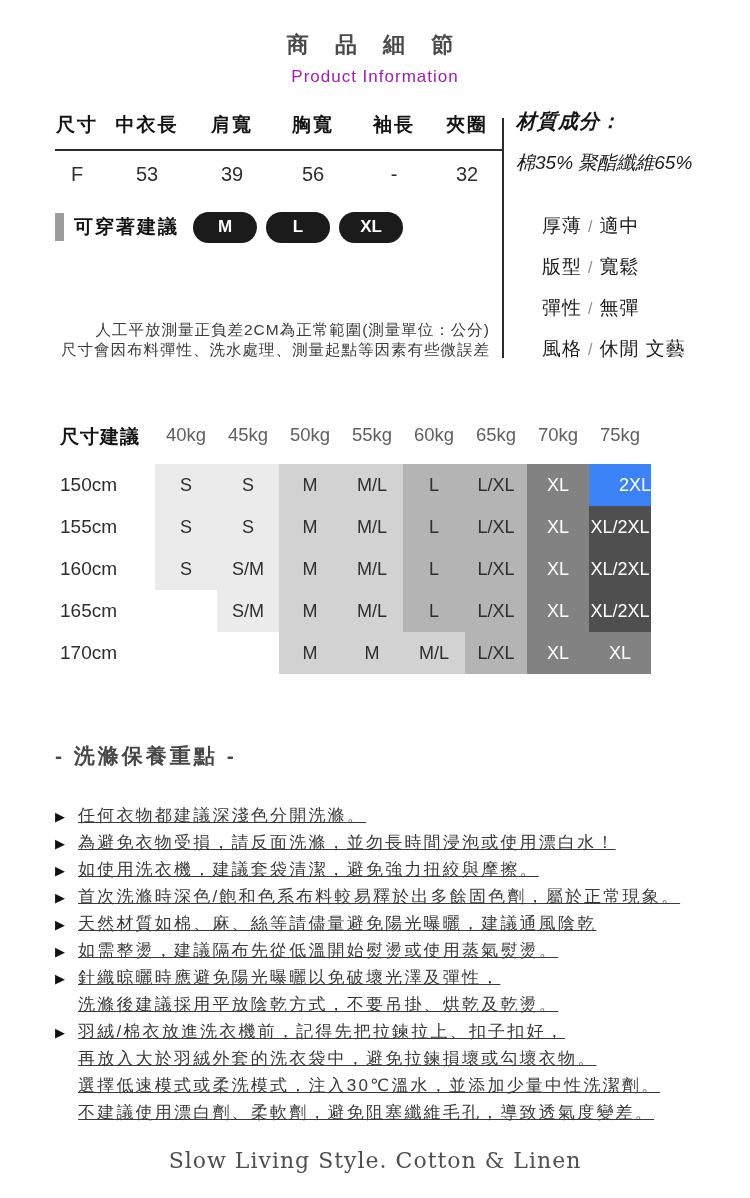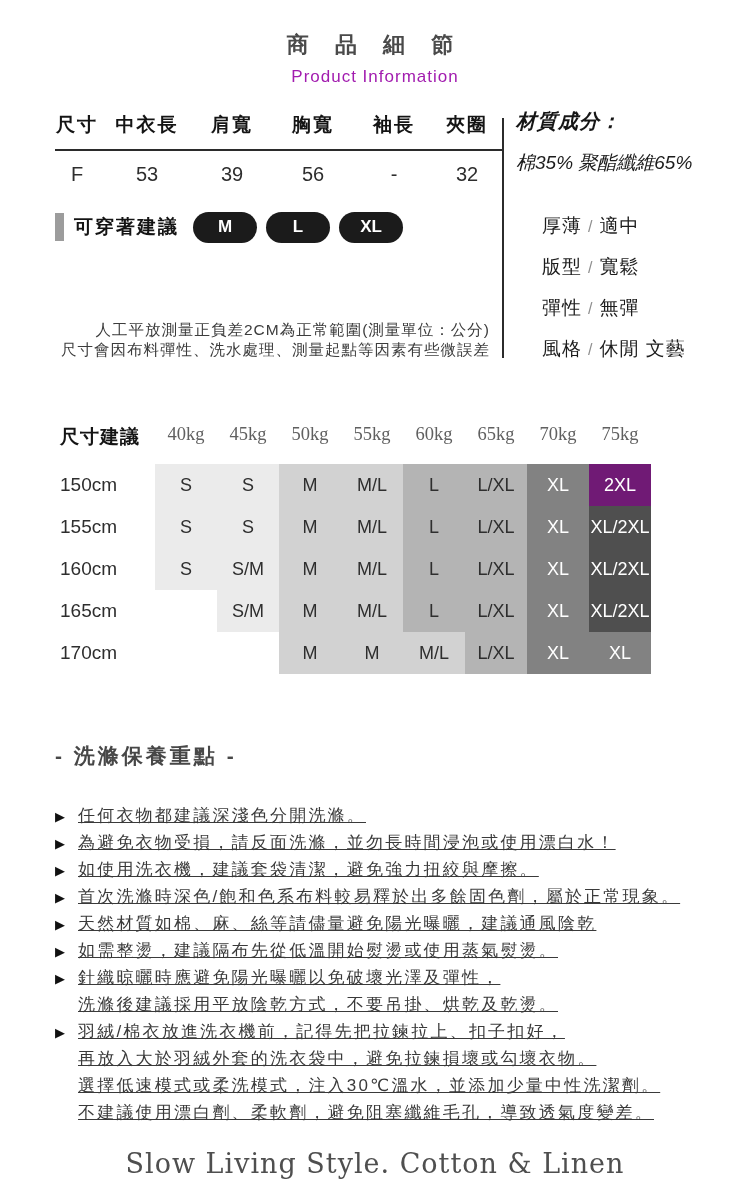--- a/index.html
+++ b/index.html
@@ -43,40 +43,40 @@
   .pills { display:flex; margin-left:14px; gap:9px; }
   .pill { width:64px; height:31px; background:#1b1b1b; border-radius:16px; color:#fff;
           font-weight:700; font-size:17px; display:flex; align-items:center; justify-content:center; }
 
   
   .measure-notes { position:absolute; left:40px; top:320px; width:450px; text-align:right; }
   .measure-note-line { font-size:15.5px; line-height:19.5px; letter-spacing:1px; color:#3c3c3c; white-space:nowrap; }
 
   
   .rec-table { position:absolute; left:60px; top:424px; }
-  .rec-header { display:flex; height:40px;font-family:Liberation Serif, serif; }
+  .rec-header { display:flex; height:40px; }
   .rec-label-h { width:95px; font-size:19px; font-weight:700; color:#141414; letter-spacing:1px; }
   .rec-w { width:62px; text-align:center; font-size:18.5px; color:#606060; }
   .rec-row { display:flex; height:42px; }
   .rec-label { width:95px; line-height:42px; font-size:19px; color:#2e2e2e; }
   .rec-cell { width:62px; line-height:42px; text-align:center; font-size:18px; color:#2e2e2e; }
   .rec-cell.dark { color:#ffffff; }
 
   
   .care { position:absolute; left:55px; top:742px; width:680px; }
   .care-heading { font-size:21px; font-weight:700; letter-spacing:3px; color:#474747; line-height:27px; }
   .care-list { margin-top:31px; }
   .care-line { height:27px; line-height:31px; font-size:17px; letter-spacing:2.2px; color:#3a3a3a; white-space:nowrap;text-decoration:underline; }
   .care-line .arr { display:inline-block; width:23px; font-size:13px; color:#111; letter-spacing:0; }
   .care-line.cont { padding-left:23px; }
 
   
   .footer { position:absolute; top:1148px; left:0; width:750px; text-align:center;
             font-family:"DejaVu Serif","Liberation Serif",serif;
-            font-size:27px; letter-spacing:1px; color:#4f4f4f; }
+            font-size:22px; letter-spacing:1px; color:#4f4f4f; }
 </style>
 </head>
 <body>
 
 <div class="page-header">
   <div class="page-title">商 品 細 節</div>
   <div class="page-subtitle">Product Information</div>
 </div>
 
 <div class="spec-table">
@@ -144,21 +144,21 @@
   <div class="rec-body">
       <div class="rec-row">
         <div class="rec-label">150cm</div>
         <div class="rec-cell" style="background: rgb(235, 235, 235);">S</div>
         <div class="rec-cell" style="background: rgb(235, 235, 235);">S</div>
         <div class="rec-cell" style="background: rgb(210, 210, 210);">M</div>
         <div class="rec-cell" style="background: rgb(210, 210, 210);">M/L</div>
         <div class="rec-cell" style="background: rgb(180, 180, 180);">L</div>
         <div class="rec-cell" style="background: rgb(180, 180, 180);">L/XL</div>
         <div class="rec-cell dark" style="background: rgb(130, 130, 130);">XL</div>
-        <div class="rec-cell dark" style="background: #701a75;">2XL</div>
+        <div class="rec-cell dark" style="background: #3b82f6; text-align: right;">2XL</div>
       </div>
       <div class="rec-row">
         <div class="rec-label">155cm</div>
         <div class="rec-cell" style="background: rgb(235, 235, 235);">S</div>
         <div class="rec-cell" style="background: rgb(235, 235, 235);">S</div>
         <div class="rec-cell" style="background: rgb(210, 210, 210);">M</div>
         <div class="rec-cell" style="background: rgb(210, 210, 210);">M/L</div>
         <div class="rec-cell" style="background: rgb(180, 180, 180);">L</div>
         <div class="rec-cell" style="background: rgb(180, 180, 180);">L/XL</div>
         <div class="rec-cell dark" style="background: rgb(130, 130, 130);">XL</div>

